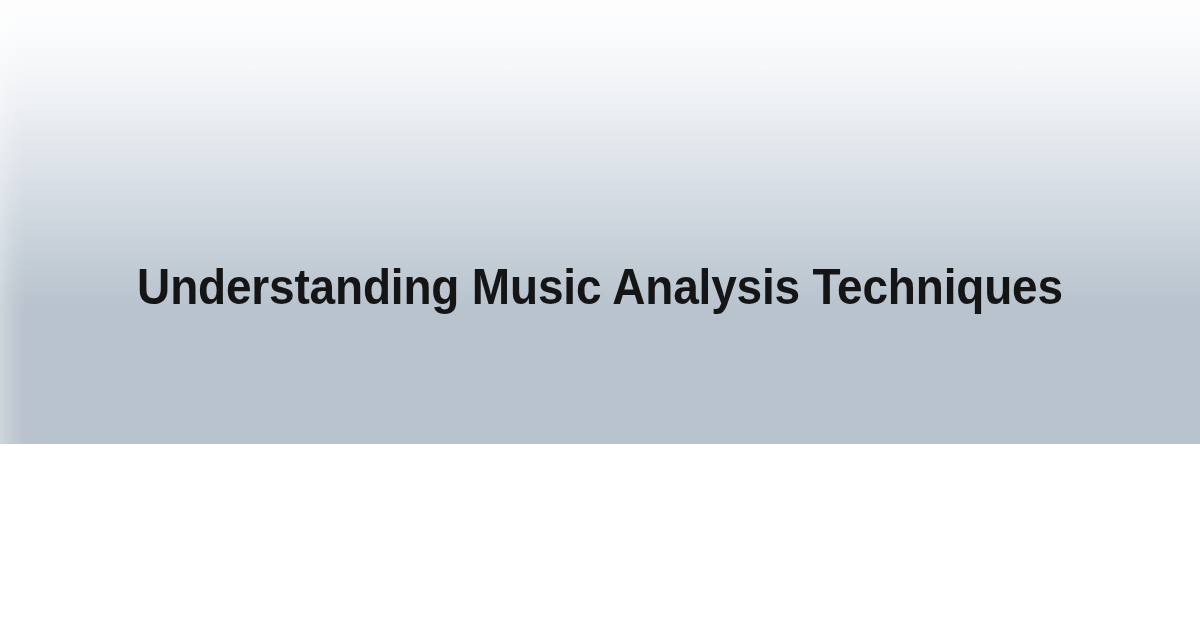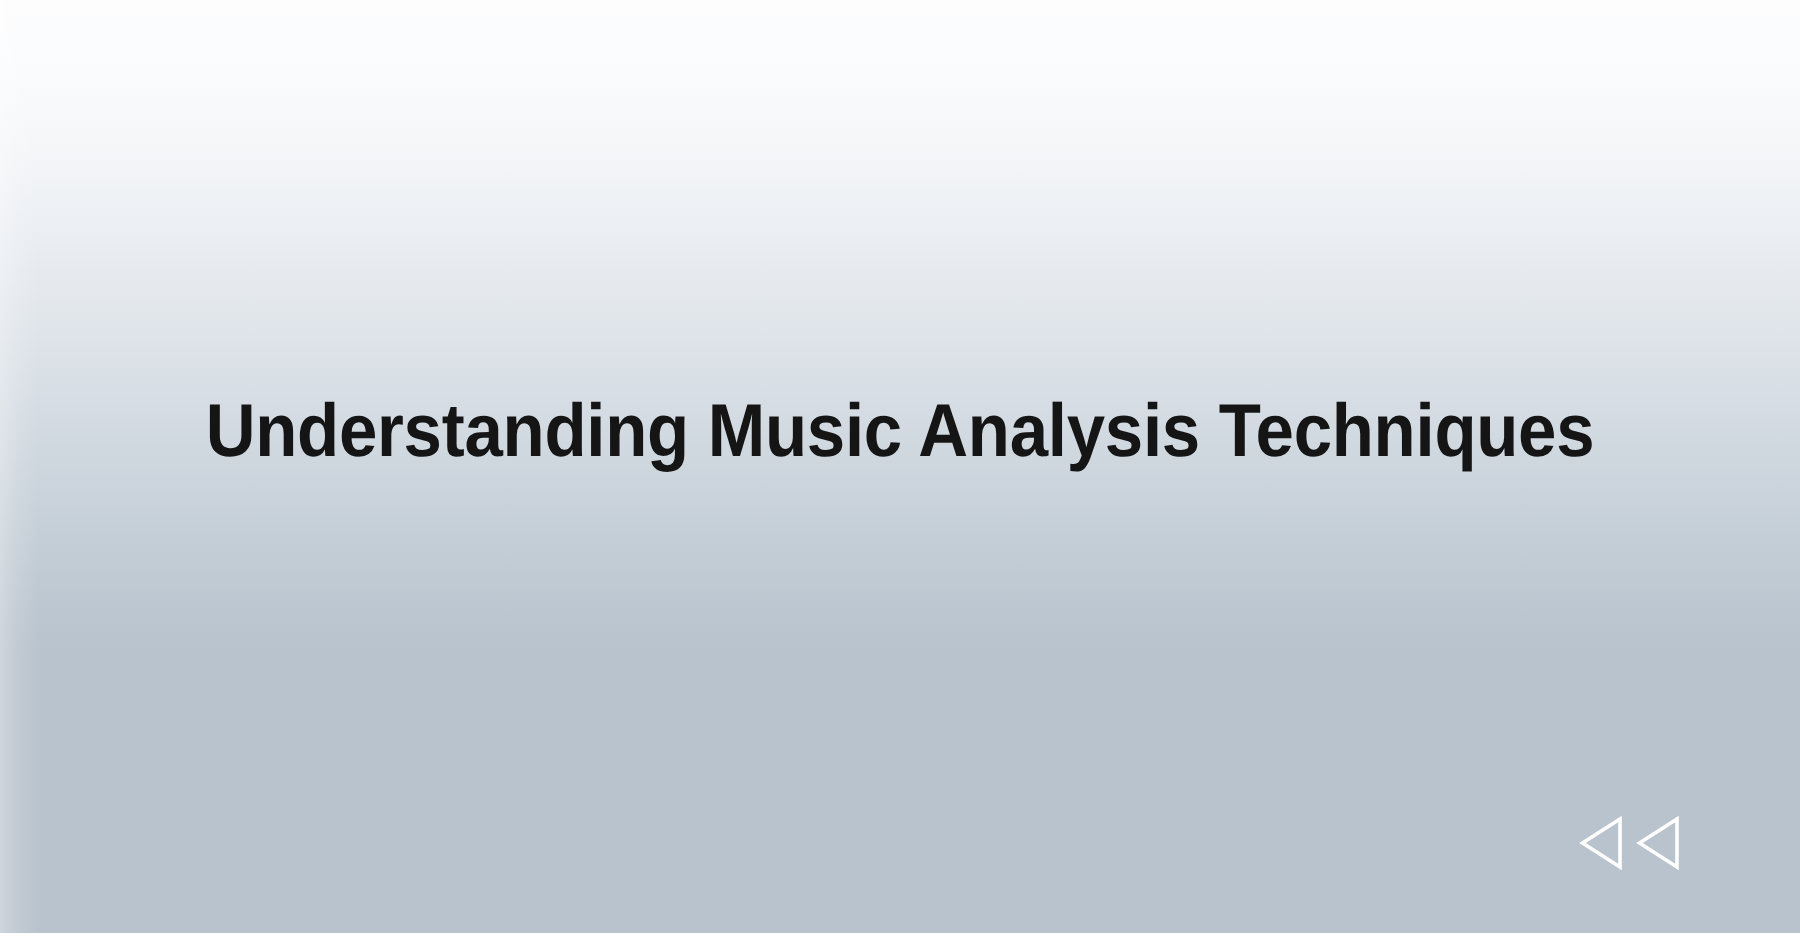--- a/index.html
+++ b/index.html
@@ -7,21 +7,21 @@
     padding: 0;
     background: #ffffff;
   }
   body {
     font-family: "Liberation Sans", "DejaVu Sans", sans-serif;
   }
 
   .banner {
     position: relative;
     width: 1200px;
-    height: 622px;
+    height: 444px;
     overflow: hidden;
     box-sizing: border-box;
     
     background:
       linear-gradient(
         180deg,
         #fdfdfe   0%,
         #fbfcfd   6%,
         #f5f7f9  15%,
         #eceff3  24%,

